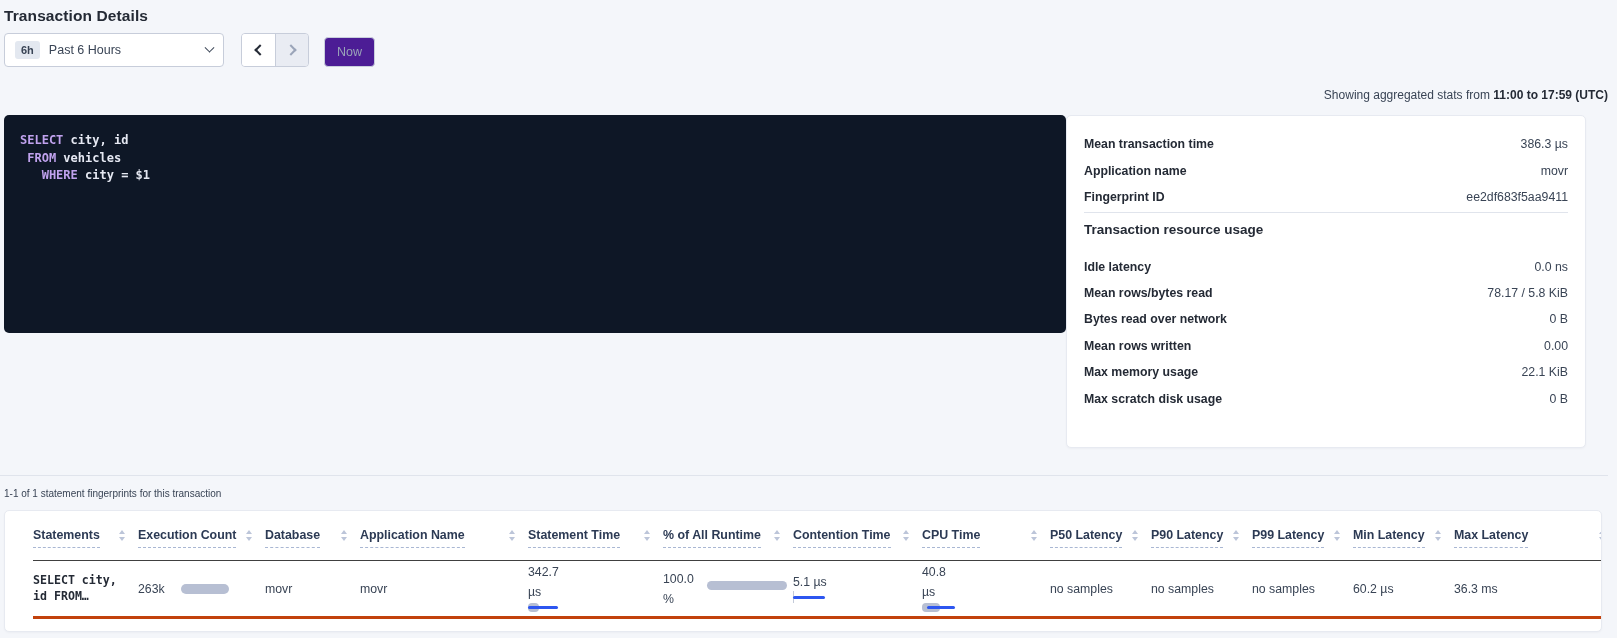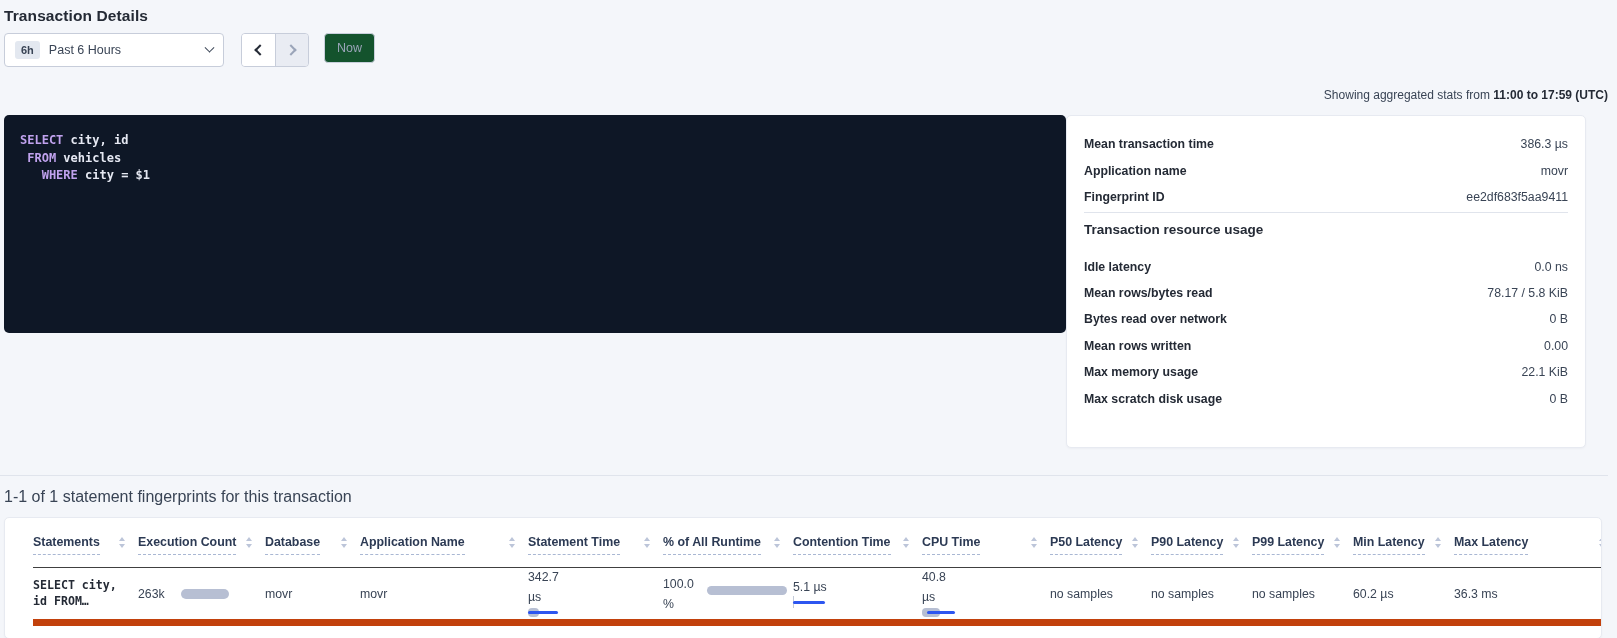--- a/index.html
+++ b/index.html
@@ -14,21 +14,21 @@
   
   .page-title {
     margin-top: 7px;
     font-size: 15.5px;
     font-weight: 700;
     color: #242a35;
     letter-spacing: .1px;
   }
   .controls {
     display: flex;
-    align-items: flex-start;
+    align-items: flex-end;
     margin-top: 8px;
     height: 34px;
   }
   .time-dropdown {
     width: 220px; height: 34px;
     background: #fff;
     border: 1px solid #c7cdda;
     border-radius: 4px;
     display: flex; align-items: center;
     padding: 0 10px;
@@ -78,21 +78,21 @@
     border-right: 2.2px solid #9aa4b8;
     border-bottom: 2.2px solid #9aa4b8;
     transform: rotate(-45deg);
     margin-right: 3px;
   }
   .arrow-btn + .arrow-btn { border-left: 1px solid #c7cdda; }
   .now-btn {
     margin-left: 15px;
     height: 30px;
     padding: 0 12px;
-    background: #14532d;
+    background: #4c1d95;
     border: 1px solid #c9cfdc;
     border-radius: 4px;
     color: #9aa4b8;
     font-size: 12.5px;
     font-family: inherit;
     cursor: default;
   }
   .stats-caption { margin-top: 21px; font-size: 12px; color: #394455; text-align: right; }
   .stats-caption b { color: #242a35; }
 
@@ -131,21 +131,21 @@
   .kv-label { font-size: 12.3px; font-weight: 700; color: #242a35; }
   .kv-value { font-size: 12.3px; color: #394455; }
   .summary-divider { border: none; border-top: 1px solid #e0e4ec; margin: 8px 0 9px 0; }
   .resource-heading { font-size: 13.5px; font-weight: 700; color: #242a35; margin: 8px 0 10px 0; }
 
   
   .section-divider {
     border: none; border-top: 1px solid #e0e4ec;
     margin: 27px 0 0 -10px;
   }
-  .fingerprints-caption { margin-top: 12px; font-size: 16px; color: #394455; }
+  .fingerprints-caption { margin-top: 12px; font-size: 10px; color: #394455; }
 
   .table-card {
     margin-top: 11px;
     width: 1598px; height: 122px;
     background: #fff;
     border: 1px solid #e7eaf1;
     border-radius: 5px;
     box-shadow: 0 1px 2px rgba(40,54,80,.04);
     padding-left: 28px;
     overflow: hidden;
@@ -175,21 +175,21 @@
     border-left: 3.5px solid transparent; border-right: 3.5px solid transparent;
     border-bottom: 4.5px solid #bcc5d9;
   }
   .sort .down {
     width: 0; height: 0;
     border-left: 3.5px solid transparent; border-right: 3.5px solid transparent;
     border-top: 4.5px solid #bcc5d9;
   }
   .th:last-child .sort { margin-right: -4px; }
 
-  .trow { height: 58px; border-bottom: 7px solid #c2410c; }
+  .trow { height: 58px; border-bottom: 3px solid #c2410c; }
   .td { display: flex; align-items: center; font-size: 12.3px; color: #394455; }
   .stmt-text {
     font-family: "DejaVu Sans Mono", "Liberation Mono", monospace;
     font-size: 11.6px; line-height: 15.5px;
     color: #242a35; font-weight: 700;
     cursor: pointer;
     white-space: pre;
   }
   .count-wrap { display: flex; align-items: center; gap: 16px; }
   .pill { height: 10px; border-radius: 5px; background: #b7bfd3; }

